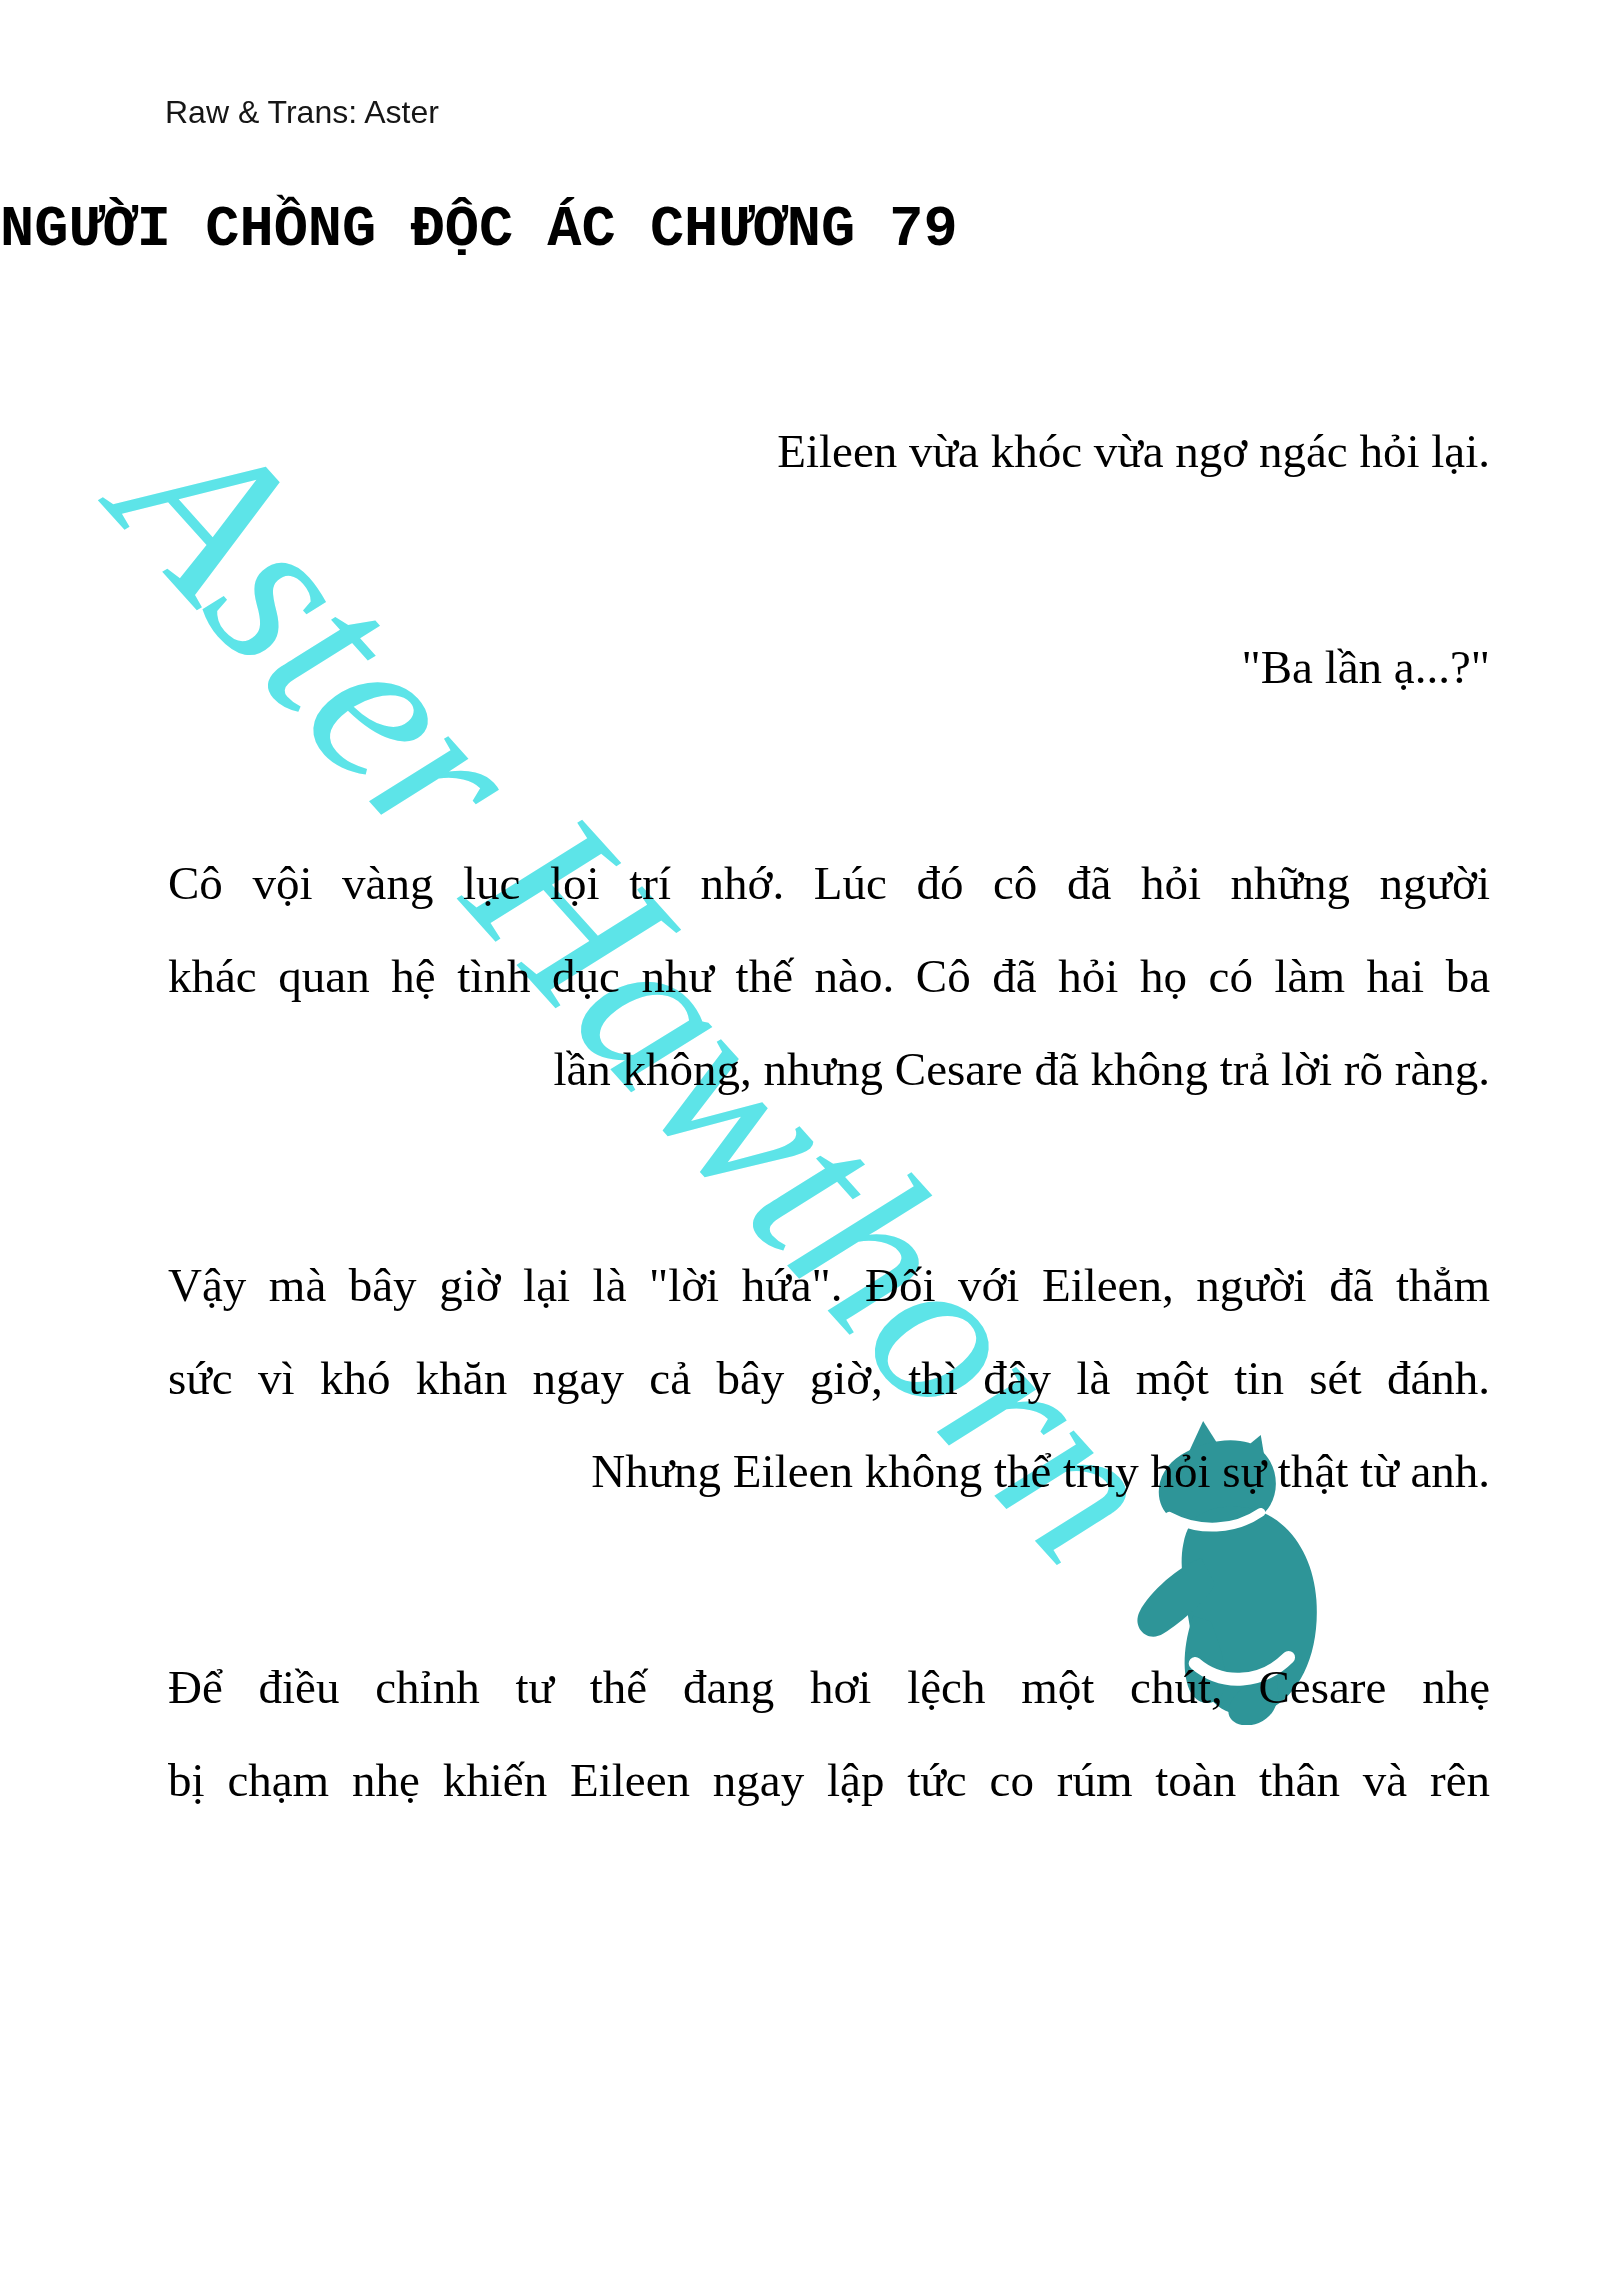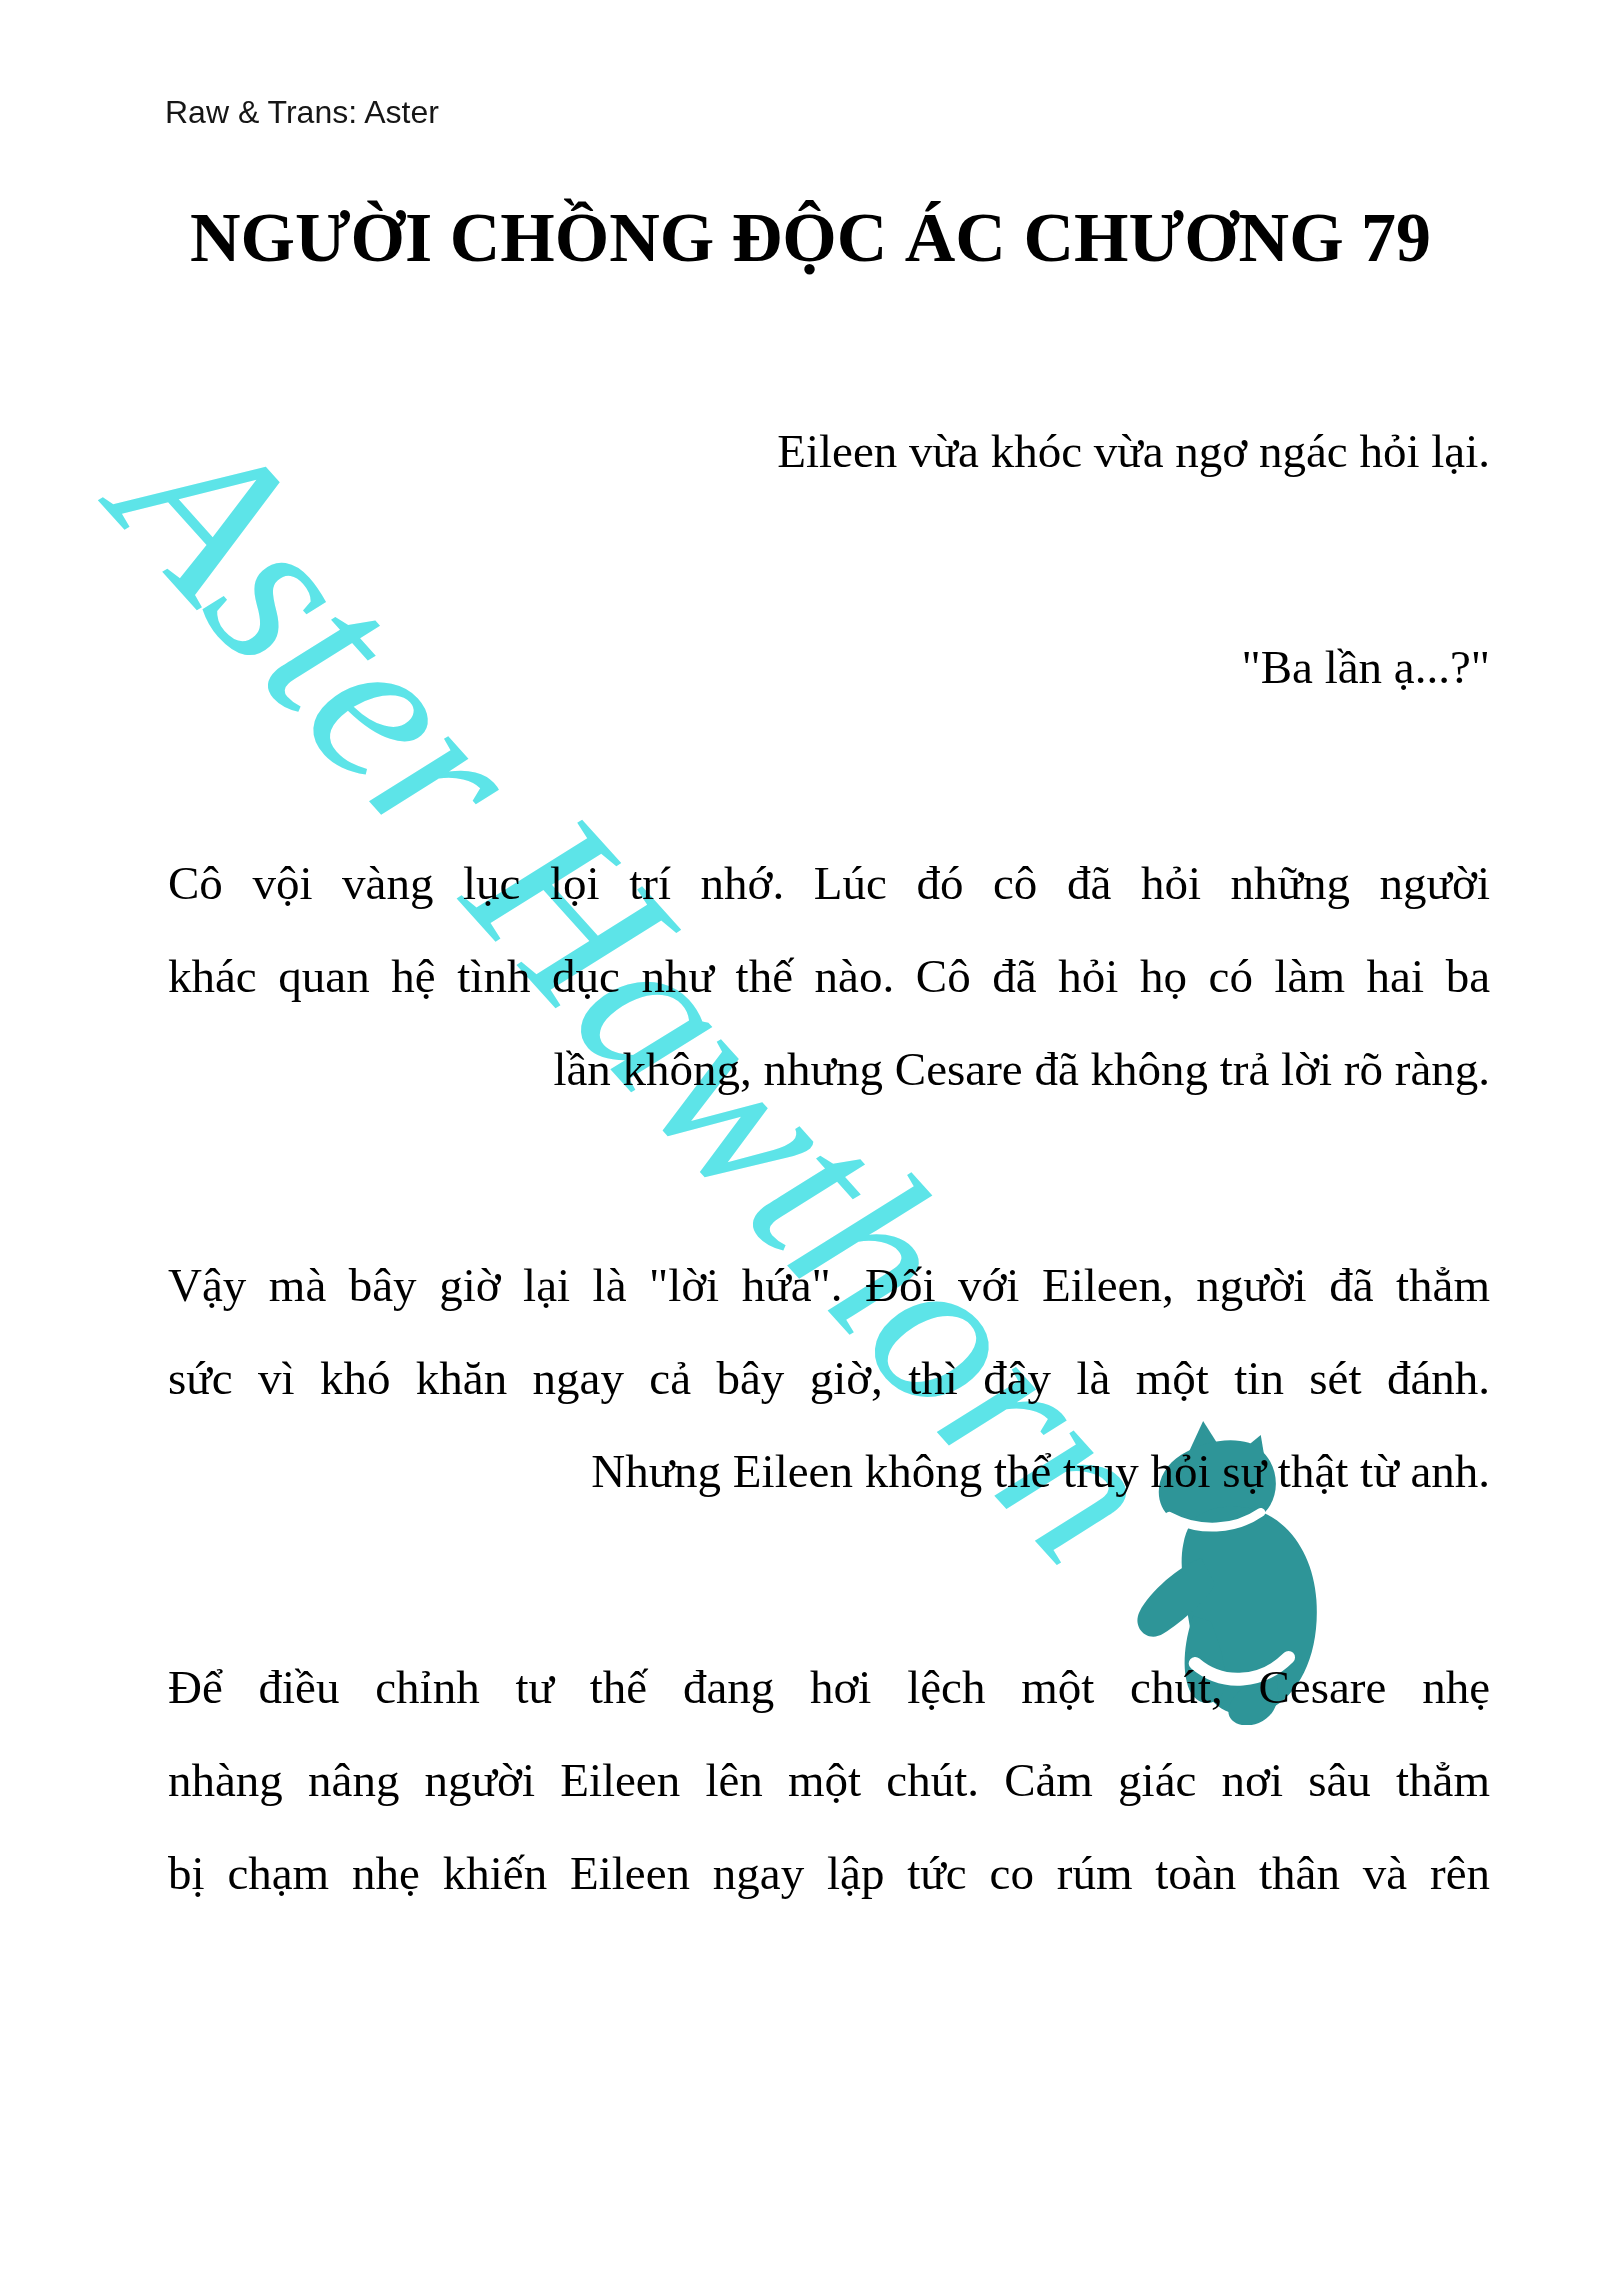--- a/index.html
+++ b/index.html
@@ -20,24 +20,23 @@
     font-size: 32px;
     color: #161616;
     z-index: 3;
   }
   .title {
     position: absolute;
     left: 0;
     top: 198px;
     width: 100%;
     margin: 0;
-    text-align: center;
-    font-size: 70px;
+    font-size: 57px;
     font-weight: bold;
-    font-family: Liberation Serif, serif;
+    font-family: Liberation Mono, monospace;
     z-index: 3;
   }
   .watermark {
     position: absolute;
     left: 245px;
     top: 384px;
     font-size: 223px;
     font-style: italic;
     font-family: "Liberation Serif", serif;
     color: #5de4e8;
@@ -122,19 +121,18 @@
     </div>
 
     <div class="para">
       <div class="line just">Vậy mà bây giờ lại là "lời hứa". Đối với Eileen, người đã thẳm</div>
       <div class="line just">sức vì khó khăn ngay cả bây giờ, thì đây là một tin sét đánh.</div>
       <div class="line last">Nhưng Eileen không thể truy hỏi sự thật từ anh.</div>
     </div>
 
     <div class="para">
       <div class="line just">Để điều chỉnh tư thế đang hơi lệch một chút, Cesare nhẹ</div>
-      <div class="line just">nhàng nâng người Eileen lên một chút. Cảm giác nơi sâu thẳm</div>
       <div class="line just">bị chạm nhẹ khiến Eileen ngay lập tức co rúm toàn thân và rên</div>
     </div>
 
   </div>
 </div>
 
 
 </body></html>

